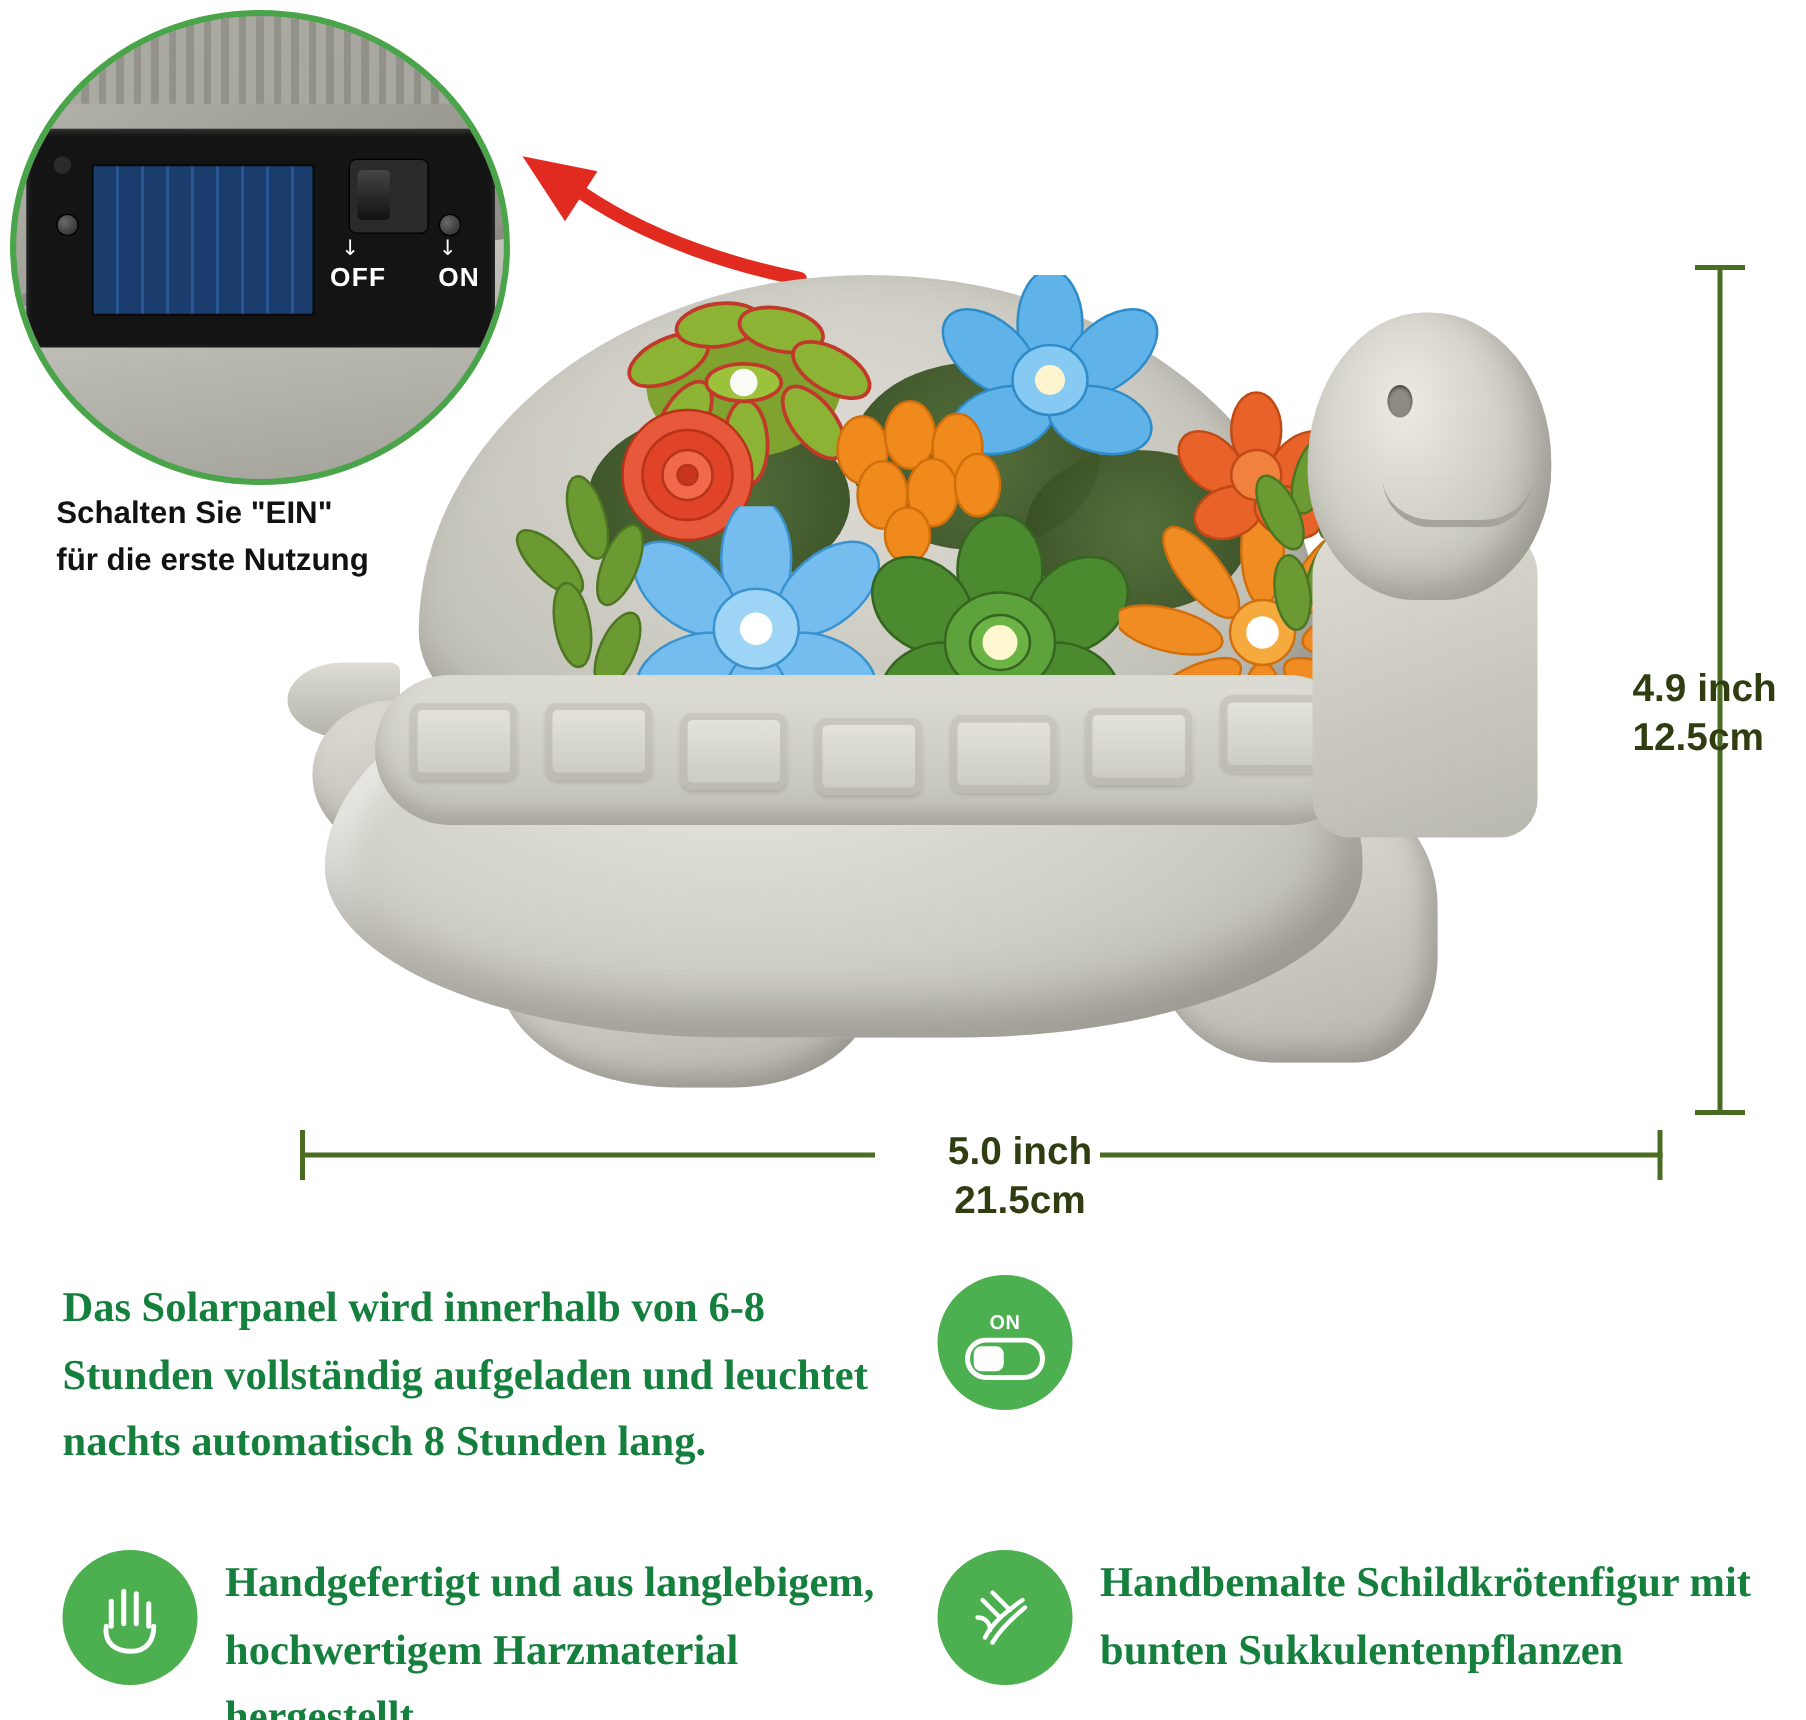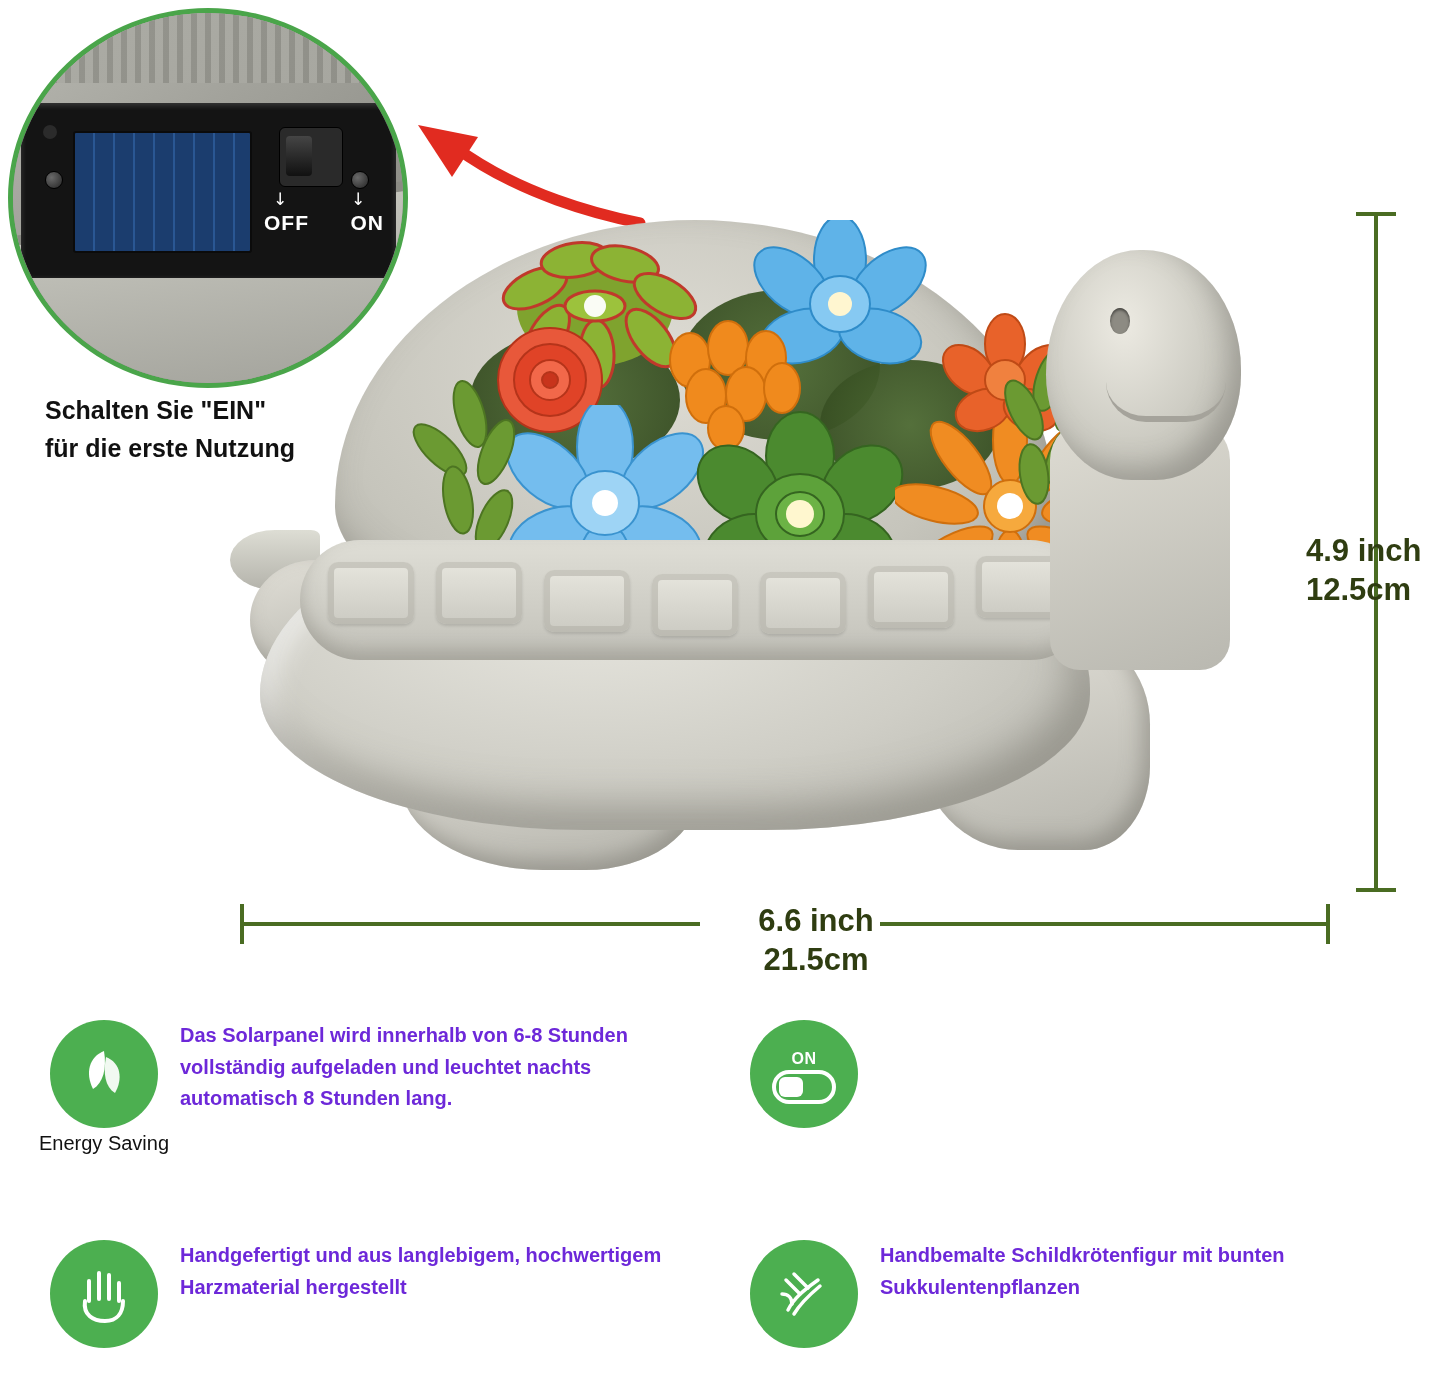--- a/index.html
+++ b/index.html
@@ -340,25 +340,25 @@
     position: absolute;
     left: 50%;
     transform: translateX(-50%);
     top: 112px;
     font-size: 20px;
     color: #111;
     white-space: nowrap;
     font-family: "Liberation Sans", sans-serif;
   }
   .feature-text {
-    color: #6d28d9;
-    font-size: 20px;
+    color: #15803d;
+    font-size: 34px;
     font-weight: bold;
     line-height: 1.58;
-    font-family: Liberation Sans, sans-serif;
+    font-family: Liberation Serif, serif;
   }
   .badge svg { position: absolute; left: 50%; top: 50%; transform: translate(-50%,-50%); }
   .on-pill {
     position: absolute;
     left: 50%;
     top: 30px;
     transform: translateX(-50%);
     color: #fff;
     font-size: 16px;
     font-weight: bold;
@@ -562,34 +562,27 @@
 <div class="dim-text" style="left:1306px; top:532px; width:140px;">
   <div>4.9 inch</div>
   <div>12.5cm</div>
 </div>
 
 <div class="dim-line" style="left:240px; top:922px; width:1090px; height:4px;"></div>
 <div class="dim-line" style="left:240px; top:904px; width:4px; height:40px;"></div>
 <div class="dim-line" style="left:1326px; top:904px; width:4px; height:40px;"></div>
 <div style="position:absolute;left:700px;top:900px;width:180px;height:52px;background:#ffffff;"></div>
 <div class="dim-text" style="left:716px; top:902px; width:200px; text-align:center;">
-  <div>6.6 inch</div>
+  <div>5.0 inch</div>
   <div>21.5cm</div>
 </div>
 
 <div class="features">
 
   <div class="feature f1">
-    <div class="badge">
-      <svg width="62" height="62" viewBox="0 0 62 62">
-        <path d="M31 8 C 16 14, 12 30, 20 46 C 30 40, 34 26, 31 8 Z" fill="#ffffff"></path>
-        <path d="M33 14 C 48 20, 50 36, 42 50 C 32 44, 30 30, 33 14 Z" fill="#ffffff" opacity=".92"></path>
-      </svg>
-      <span class="badge-label">Energy Saving</span>
-    </div>
     <div class="feature-text">Das Solarpanel wird innerhalb von 6-8 Stunden vollständig aufgeladen und leuchtet nachts automatisch 8 Stunden lang.</div>
   </div>
 
   <div class="feature f2">
     <div class="badge">
       <span class="on-pill">ON</span>
       <svg width="64" height="34" viewBox="0 0 64 34" style="top:62%;">
         <rect x="2" y="2" width="60" height="30" rx="15" fill="none" stroke="#ffffff" stroke-width="4"></rect>
         <rect x="7" y="7" width="24" height="20" rx="6" fill="#ffffff"></rect>
       </svg>

